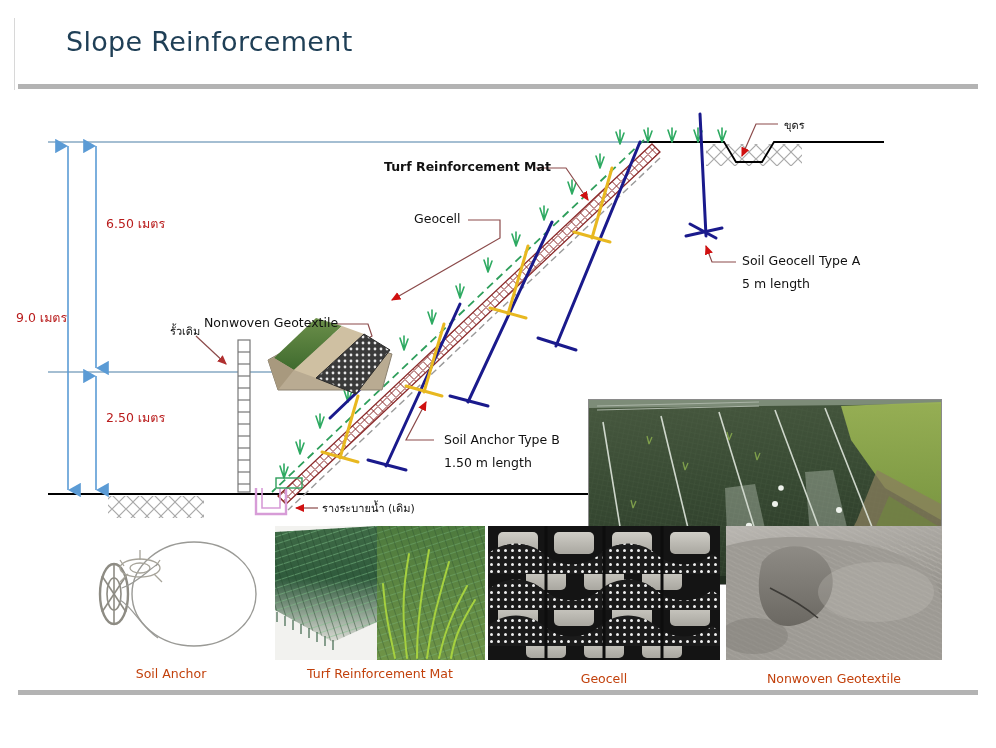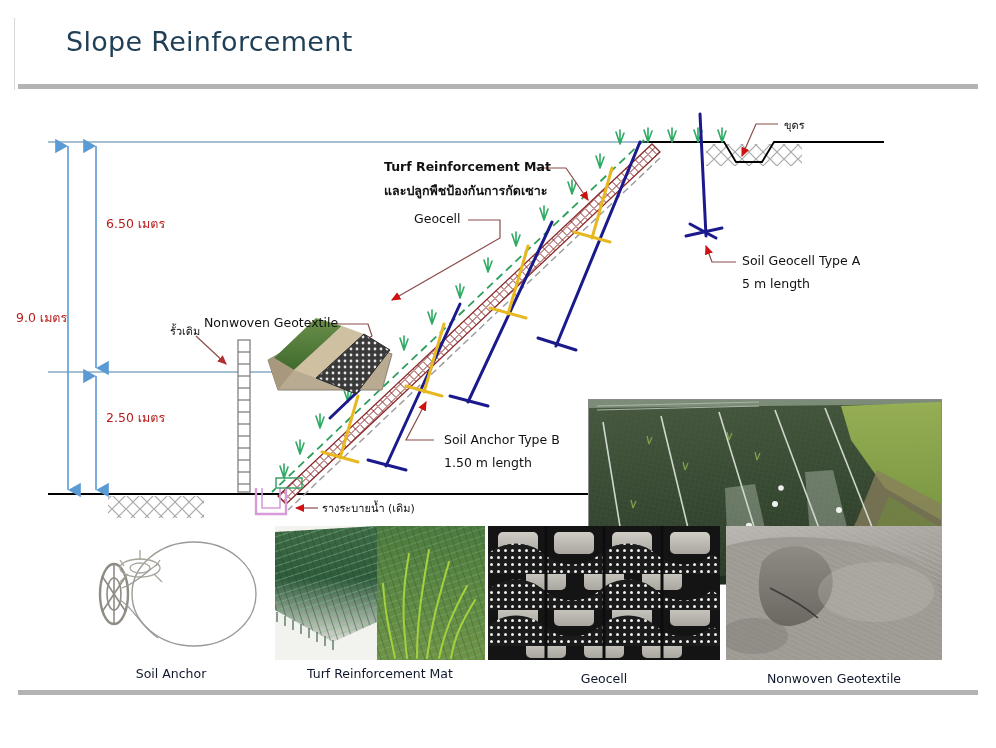--- a/index.html
+++ b/index.html
@@ -43,21 +43,21 @@
   .anno.bold{font-weight:bold;font-size:12.5px;}
   .dim{
     position:absolute;color:#b91c1c;font-size:12.5px;white-space:nowrap;
     font-family:"DejaVu Sans","Liberation Sans",sans-serif;
   }
 
   
   .photos{position:absolute;left:0;top:524px;width:996px;height:160px;}
   .photo{position:absolute;overflow:hidden;background:#ddd;}
   .cap{
-    position:absolute;text-align:center;font-size:12.5px;color:#0f172a;
+    position:absolute;text-align:center;font-size:12.5px;color:#c2410c;
     font-family:"DejaVu Sans","Liberation Sans",sans-serif;
   }
 
   
   .thumb3d{position:absolute;left:264px;top:202px;width:132px;height:100px;}
 
   
   .aerial{position:absolute;left:588px;top:303px;width:352px;height:184px;
           border:1px solid #8a8a8a;overflow:hidden;}
 </style>
@@ -346,21 +346,20 @@
 
         <rect x="0" y="176" width="352" height="8" fill="#1f2a1d" opacity="0.85"></rect>
       </svg>
     </div>
 
     <div class="dim" style="left:16px;top:212px;">9.0 เมตร</div>
     <div class="dim" style="left:106px;top:118px;">6.50 เมตร</div>
     <div class="dim" style="left:106px;top:312px;">2.50 เมตร</div>
 
     <div class="anno bold" style="left:384px;top:63px;">Turf Reinforcement Mat</div>
-    <div class="anno bold" style="left:384px;top:85px;">และปลูกพืชป้องกันการกัดเซาะ</div>
 
     <div class="anno en" style="left:414px;top:115px;">Geocell</div>
 
     <div class="anno en" style="left:204px;top:219px;">Nonwoven Geotextile</div>
 
     <div class="anno th" style="left:170px;top:226px;">รั้วเดิม</div>
 
     <div class="anno th" style="left:784px;top:20px;">ขุดร</div>
 
     <div class="anno th" style="left:322px;top:403px;">รางระบายน้ำ (เดิม)</div>

